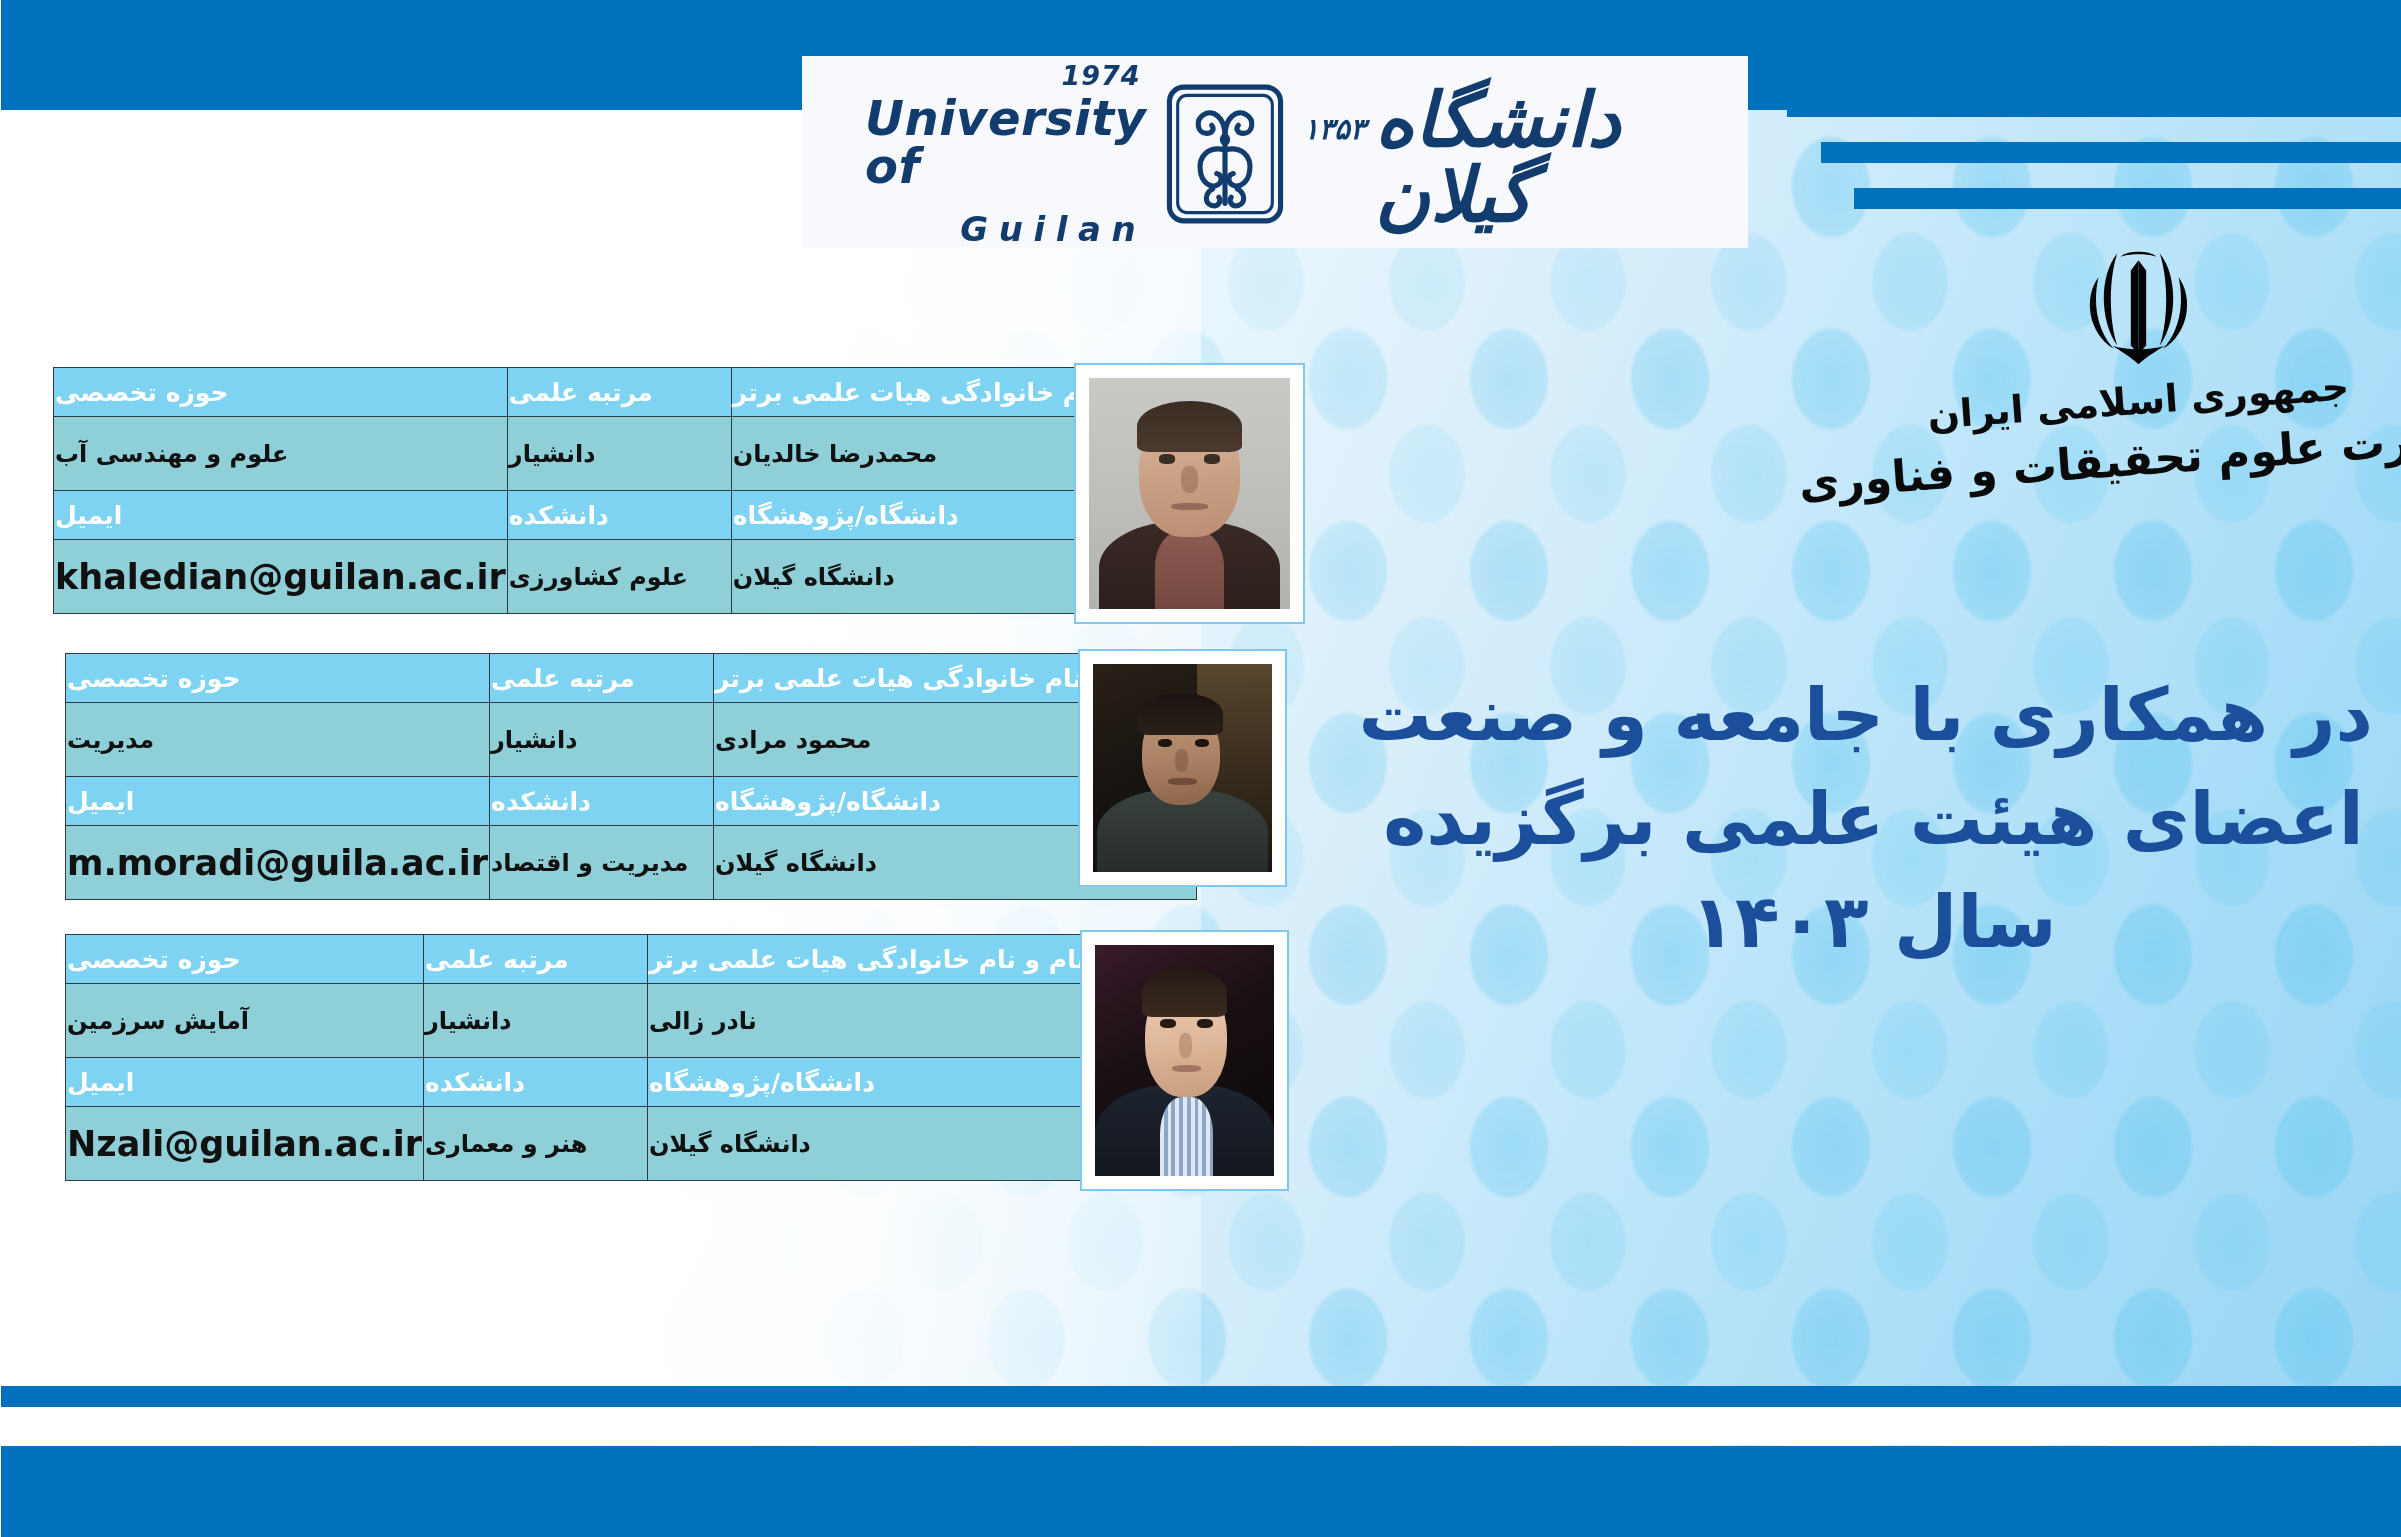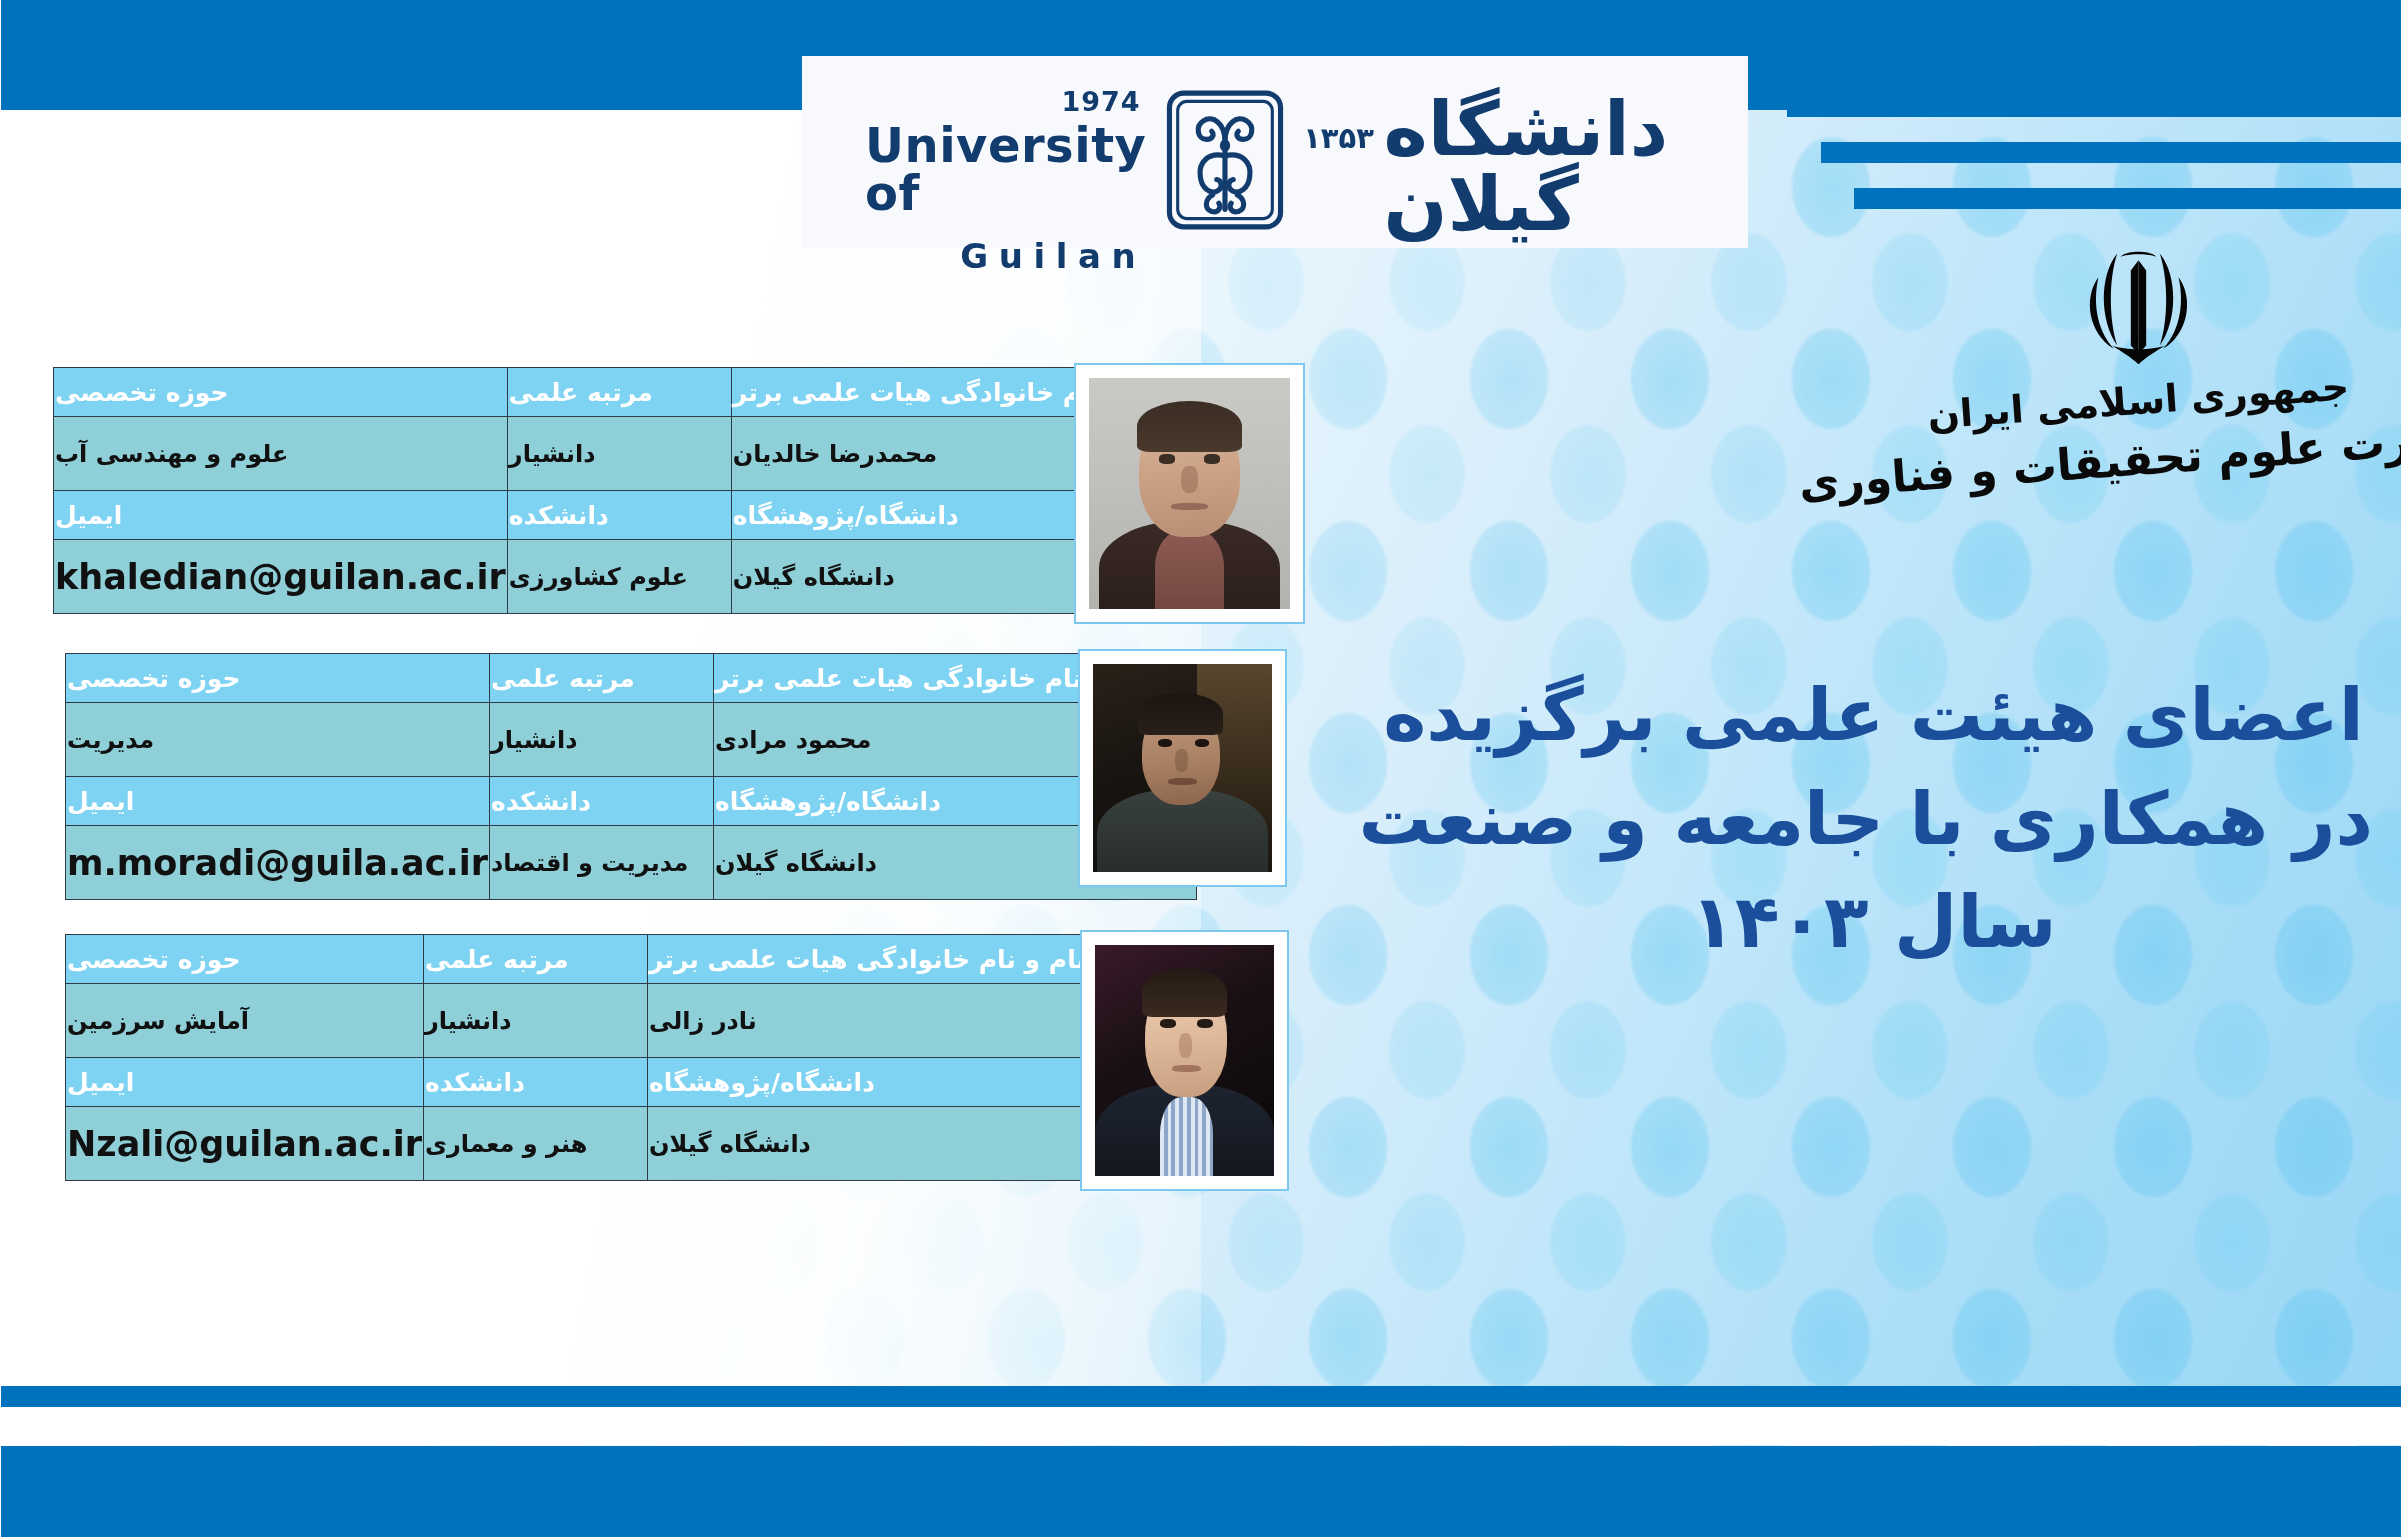--- a/index.html
+++ b/index.html
@@ -51,22 +51,22 @@
   .bottom-thin{position:absolute;left:0;top:1386px;width:2402px;height:21px;background:#0071bc;}
   .bottom-white{position:absolute;left:0;top:1407px;width:2402px;height:38px;background:#ffffff;}
   .bottom-bar{position:absolute;left:0;top:1446px;width:2402px;height:91px;background:#0071bc;}
 
   
   .logo-panel{
     position:absolute;left:802px;top:56px;width:946px;height:192px;
     background:#f7f9fc;
   }
   .logo-wrap{
-    position:absolute;left:865px;top:88px;width:826px;height:154px;
-    display:flex;justify-content:center;gap:13.4px;direction:ltr;
+    position:absolute;left:865px;top:77px;width:826px;height:154px;
+    display:flex;align-items:center;justify-content:center;gap:13.4px;direction:ltr;font-style:italic;
   }
   .logo-en{display:flex;flex-direction:column;align-items:flex-end;color:#123c6e;line-height:1;}
   .logo-year{font-size:27px;font-weight:700;letter-spacing:1px;margin-bottom:5.8px;margin-right:5.8px;}
   .logo-en-1{font-size:48px;font-weight:600;letter-spacing:0.5px;}
   .logo-en-2{font-size:34px;font-weight:700;letter-spacing:10.6px;margin-top:22px;}
   .logo-mark{width:130px;height:144px;flex:none;}
   .logo-fa{display:flex;align-items:flex-start;gap:9.6px;}
   .logo-year-fa{font-size:29px;font-weight:700;color:#123c6e;margin-top:33px;font-family:"DejaVu Sans",sans-serif;}
   .logo-fa-text{
     font-size:75px;color:#123c6e;font-weight:700;line-height:1;
@@ -202,22 +202,22 @@
         <path d="M142 38 C160 62 154 104 124 122 C146 98 148 64 142 38 Z"></path>
         <path d="M64 118 C76 126 84 130 95 140 C106 130 114 126 126 118 C110 124 80 124 64 118 Z"></path>
         <path d="M74 14 C80 6 110 6 116 14 C108 10 82 10 74 14 Z"></path>
       </g>
     </svg>
     <div class="ministry-l1">جمهوری اسلامی ایران</div>
     <div class="ministry-l2">وزارت علوم تحقیقات و فناوری</div>
   </div>
 
   <div class="title-block">
+    <div class="title-line">در همکاری با جامعه و صنعت</div>
     <div class="title-line">اعضای هیئت علمی برگزیده</div>
-    <div class="title-line">در همکاری با جامعه و صنعت</div>
     <div class="title-line">سال ۱۴۰۳</div>
   </div>
 
   <div class="card" style="left:53px;top:367px;">
     <table class="tbl">
       <tbody>
           <tr>
         <td class="hdr c-name">نام و نام خانوادگی هیات علمی برتر</td>
         <td class="hdr c-rank">مرتبه علمی</td>
         <td class="hdr c-field">حوزه تخصصی</td>

